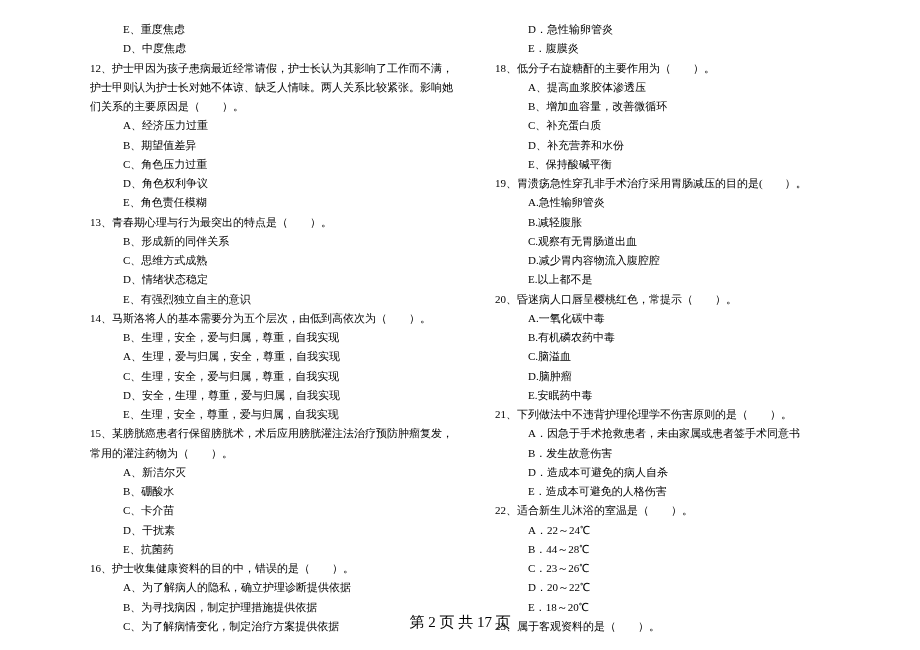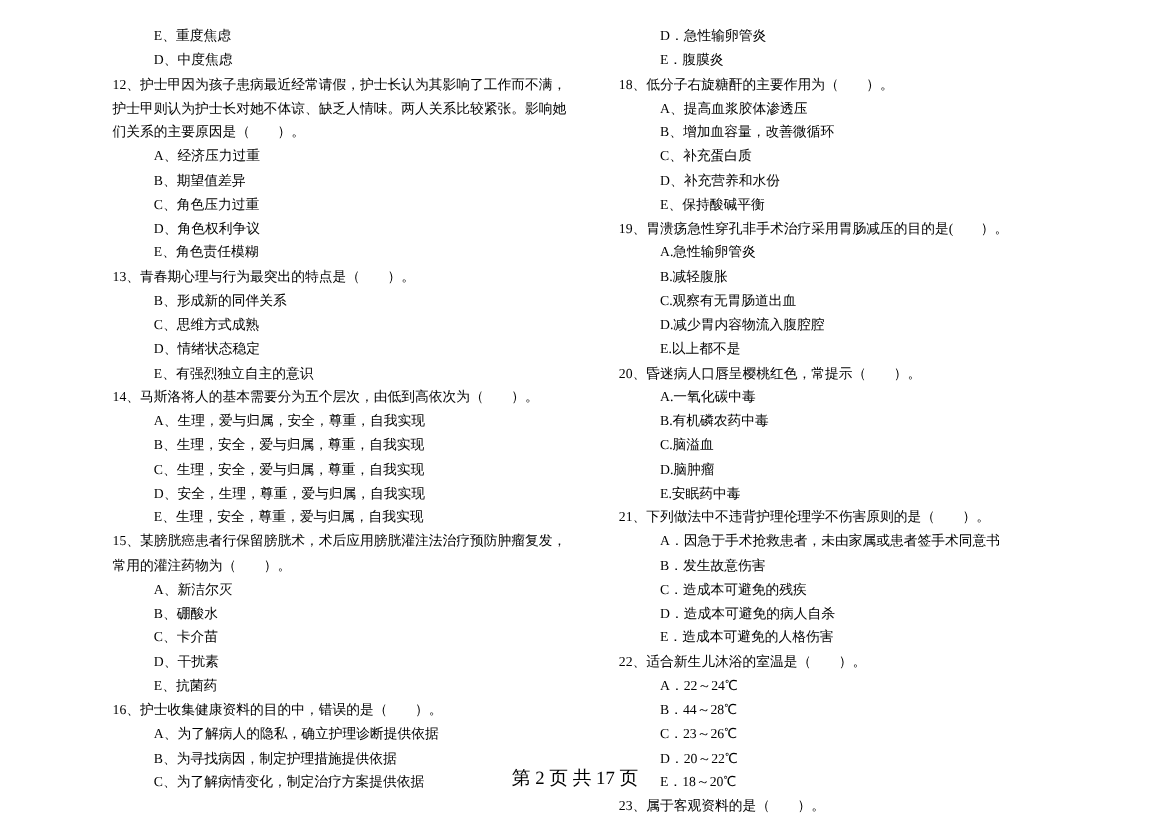--- a/index.html
+++ b/index.html
@@ -49,22 +49,22 @@
     <div class="q-opt">D、角色权利争议</div>
     <div class="q-opt">E、角色责任模糊</div>
 
     <div class="q-stem">13、青春期心理与行为最突出的特点是（　　）。</div>
     <div class="q-opt">B、形成新的同伴关系</div>
     <div class="q-opt">C、思维方式成熟</div>
     <div class="q-opt">D、情绪状态稳定</div>
     <div class="q-opt">E、有强烈独立自主的意识</div>
 
     <div class="q-stem">14、马斯洛将人的基本需要分为五个层次，由低到高依次为（　　）。</div>
+    <div class="q-opt">B、生理，安全，爱与归属，尊重，自我实现</div>
     <div class="q-opt">A、生理，爱与归属，安全，尊重，自我实现</div>
-    <div class="q-opt">B、生理，安全，爱与归属，尊重，自我实现</div>
     <div class="q-opt">C、生理，安全，爱与归属，尊重，自我实现</div>
     <div class="q-opt">D、安全，生理，尊重，爱与归属，自我实现</div>
     <div class="q-opt">E、生理，安全，尊重，爱与归属，自我实现</div>
 
     <div class="q-stem">15、某膀胱癌患者行保留膀胱术，术后应用膀胱灌注法治疗预防肿瘤复发，常用的灌注药物为（　　）。</div>
     <div class="q-opt">A、新洁尔灭</div>
     <div class="q-opt">B、硼酸水</div>
     <div class="q-opt">C、卡介苗</div>
     <div class="q-opt">D、干扰素</div>
     <div class="q-opt">E、抗菌药</div>
@@ -97,21 +97,20 @@
     <div class="q-stem">20、昏迷病人口唇呈樱桃红色，常提示（　　）。</div>
     <div class="q-opt">A.一氧化碳中毒</div>
     <div class="q-opt">B.有机磷农药中毒</div>
     <div class="q-opt">C.脑溢血</div>
     <div class="q-opt">D.脑肿瘤</div>
     <div class="q-opt">E.安眠药中毒</div>
 
     <div class="q-stem">21、下列做法中不违背护理伦理学不伤害原则的是（　　）。</div>
     <div class="q-opt">A．因急于手术抢救患者，未由家属或患者签手术同意书</div>
     <div class="q-opt">B．发生故意伤害</div>
-    <div class="q-opt">C．造成本可避免的残疾</div>
     <div class="q-opt">D．造成本可避免的病人自杀</div>
     <div class="q-opt">E．造成本可避免的人格伤害</div>
 
     <div class="q-stem">22、适合新生儿沐浴的室温是（　　）。</div>
     <div class="q-opt">A．22～24℃</div>
     <div class="q-opt">B．44～28℃</div>
     <div class="q-opt">C．23～26℃</div>
     <div class="q-opt">D．20～22℃</div>
     <div class="q-opt">E．18～20℃</div>
 

